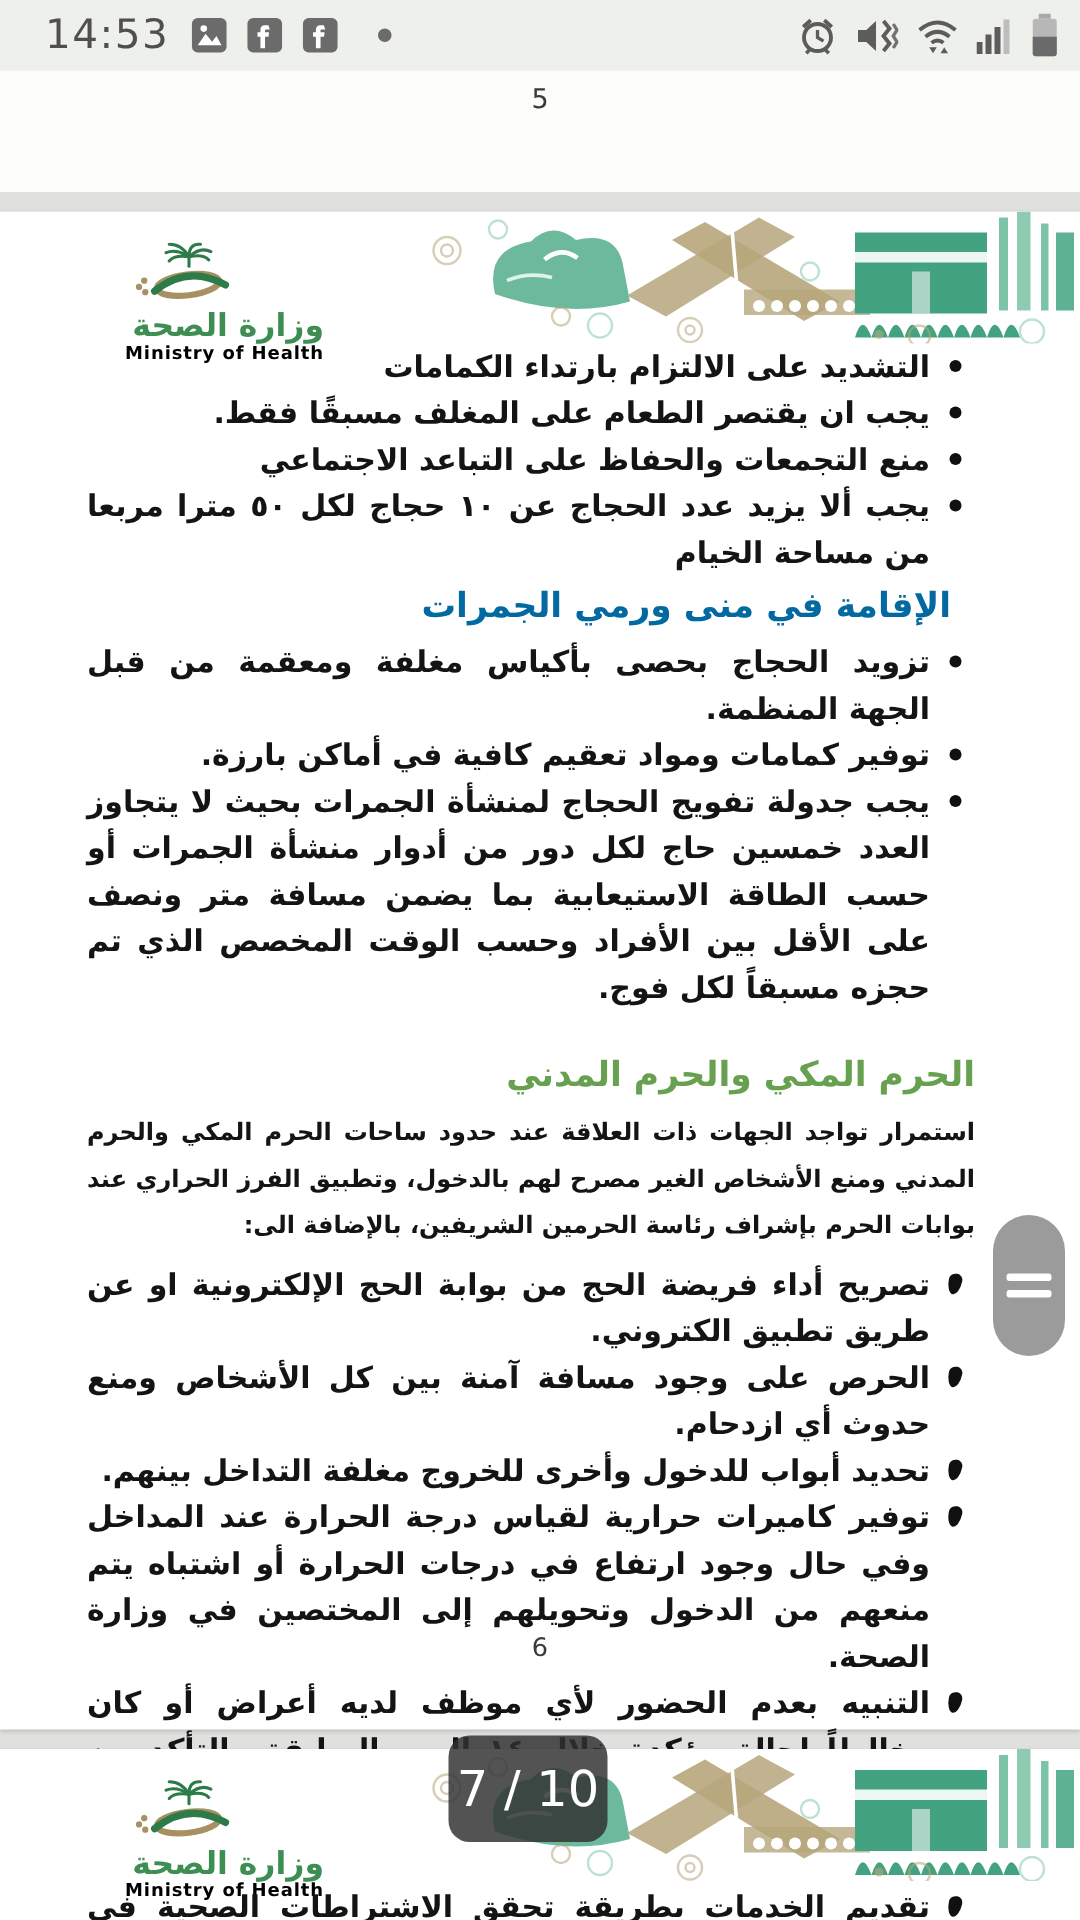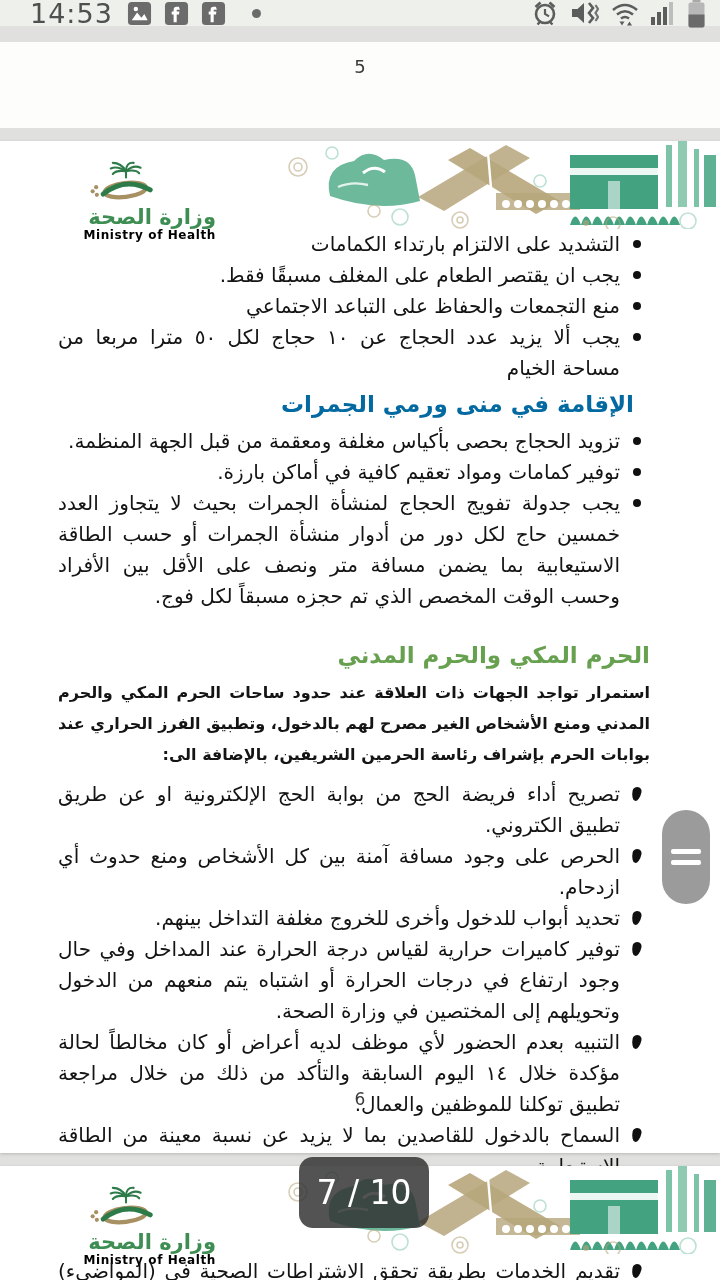--- a/index.html
+++ b/index.html
@@ -1,20 +1,20 @@
 <!DOCTYPE html>
 <html><head>
 <meta charset="utf-8">
 <style>
   html,body{margin:0;padding:0;background:#cfcfcf;}
   .screen{position:relative;width:720px;height:1280px;overflow:hidden;
           background:#e0e0df;font-family:"DejaVu Sans",sans-serif;}
 
   
-  .statusbar{position:absolute;top:0;left:0;right:0;height:26px;background:#eef0ec;
+  .statusbar{position:absolute;top:0;left:0;right:0;height:47px;background:#eef0ec;
              display:flex;align-items:center;z-index:40;}
   .sb-time{margin-left:30px;font-size:27px;color:#4f4f4f;letter-spacing:1px;}
   .sb-left{display:flex;align-items:center;gap:12px;margin-left:14px;}
   .sb-right{display:flex;align-items:center;gap:11px;margin-left:auto;margin-right:14px;}
   .sb-dot{width:9px;height:9px;border-radius:50%;background:#6b6b6b;margin-left:14px;}
   .sb-icon{display:block;}
 
   
   .page{position:absolute;left:0;width:720px;background:#fff;
         box-shadow:0 1px 3px rgba(0,0,0,.18);}
@@ -26,37 +26,37 @@
 
   .page-header{position:relative;height:84px;}
   .decor{position:absolute;top:0;right:0;width:452px;height:88px;}
   .logo{position:absolute;top:19px;left:36px;width:180px;text-align:right;}
   .logo svg{width:118px;height:46px;display:block;margin:0 auto;}
   .logo-ar{font-size:21px;font-weight:bold;color:#3e8e53;line-height:22px;}
   .logo-en{font-size:12px;color:#000000;letter-spacing:.6px;line-height:14px;font-weight:bold;}
 
   .content{padding:4px 70px 0 58px;direction:rtl;color:#141414;}
   .content ul{list-style:none;margin:0;padding:0;}
-  .content li{position:relative;padding-right:30px;font-size:20px;font-weight:normal;
+  .content li{position:relative;padding-right:30px;font-size:20px;font-weight:bold;
               line-height:31px;text-align:justify;}
   ul.dots li::before{content:'';position:absolute;right:9px;top:11px;width:8px;height:8px;
               background:#101010;border-radius:50%;}
   ul.pens li::before{content:'';position:absolute;right:9px;top:8px;width:9px;height:14px;
               background:#101010;border-radius:55% 45% 50% 50% / 30% 30% 70% 70%;
               transform:rotate(12deg);}
   h2{margin:0;text-align:right;font-size:23px;line-height:30px;font-weight:bold;}
   .h-orange{color:#0369a1;margin:5px 16px 7px;}
   .h-green{color:#67a150;margin:28px 0 7px;}
   .intro{margin:0 0 9px;font-size:16px;font-weight:bold;line-height:31px;text-align:justify;}
   .page-footer-num{position:absolute;bottom:44px;left:0;right:0;text-align:center;
                    font-size:17px;color:#3a3a3a;}
   .page-next .content{padding-top:6px;}
 
   
-  .page-indicator{position:absolute;left:299px;top:1157px;width:130px;height:71px;
+  .page-indicator{position:absolute;left:299px;top:1157px;width:106px;height:71px;
                   background:rgba(48,48,48,.83);border-radius:14px;z-index:50;
                   display:flex;align-items:center;justify-content:center;
                   color:#fff;font-size:33px;}
   .fab-menu{position:absolute;right:10px;top:810px;width:48px;height:94px;
             background:#9b9b9b;border-radius:26px;z-index:50;
             display:flex;flex-direction:column;align-items:center;justify-content:center;gap:6px;
             cursor:pointer;}
   .fab-menu .bar{width:30px;height:5px;border-radius:2px;background:#fff;}
 </style>
 </head>

